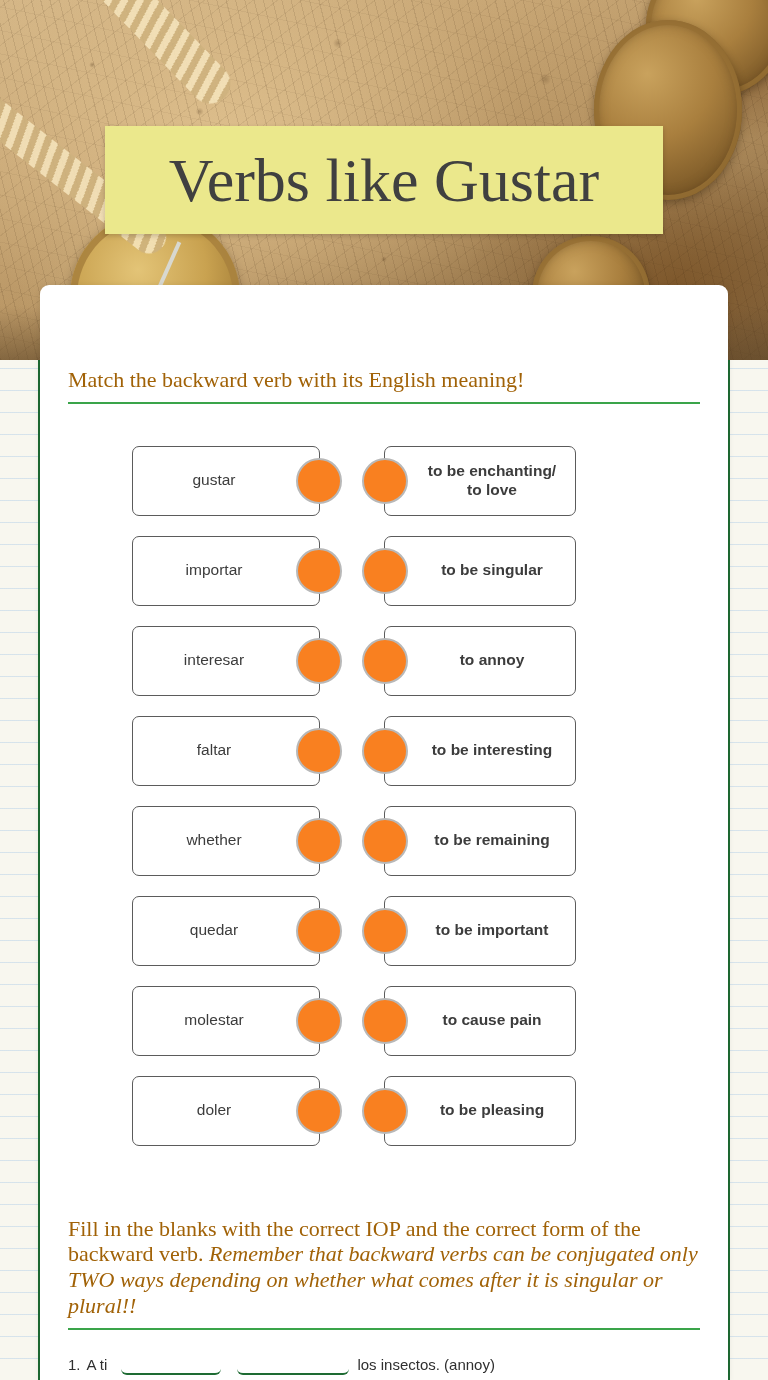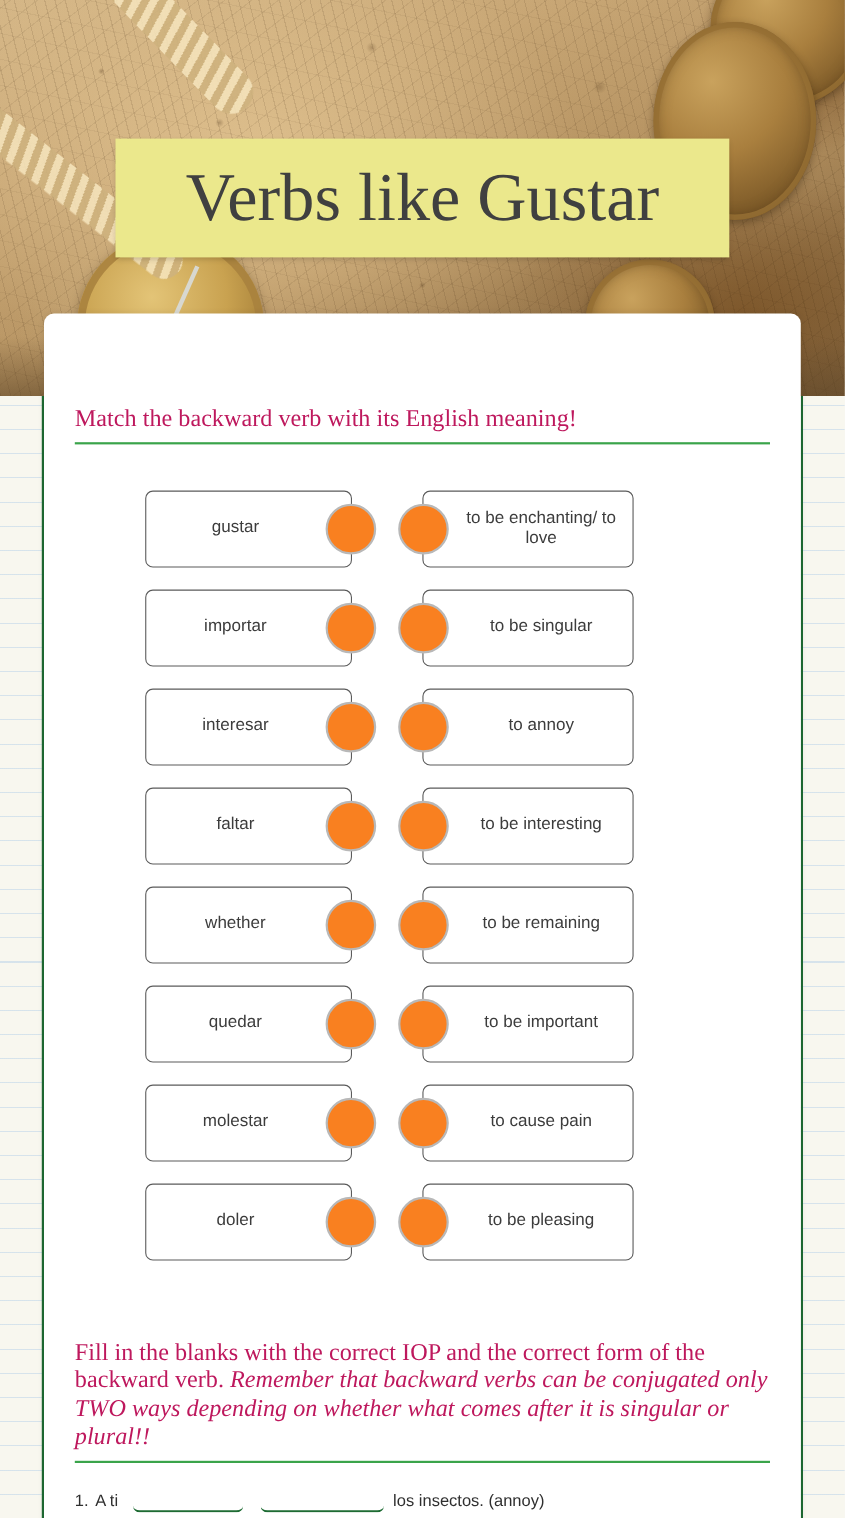--- a/index.html
+++ b/index.html
@@ -172,21 +172,21 @@
     height: 1095px;
     background: #ffffff;
     border-radius: 9px 9px 0 0;
     z-index: 4;
     overflow: hidden;
     box-shadow: 0 1px 7px rgba(0,0,0,0.10);
   }
 
   .section-heading {
     font-family: "Liberation Serif", serif;
-    color: #be185d;
+    color: #a16207;
     font-size: 22px;
     line-height: 1.17;
     padding: 0 28px;
   }
   .section-heading .em {
     font-style: italic;
   }
   .heading-rule {
     height: 2px;
     background: #3aa44a;
@@ -215,21 +215,21 @@
     display: flex;
     align-items: center;
     justify-content: center;
     text-align: center;
     font-size: 15.5px;
     color: #3c3c3c;
     line-height: 1.22;
     padding: 0 10px;
   }
   .card-left  { width: 188px; margin-left: 64px; padding-right: 34px; }
-  .card-right { width: 192px; margin-left: 64px; padding-left: 34px; }
+  .card-right { width: 192px; margin-left: 64px; padding-left: 34px; font-weight: bold; }
   .dot {
     position: absolute;
     top: 50%;
     width: 46px;
     height: 46px;
     margin-top: -23px;
     border-radius: 50%;
     background: #f98020;
     border: 2px solid #b8b8b8;
   }

